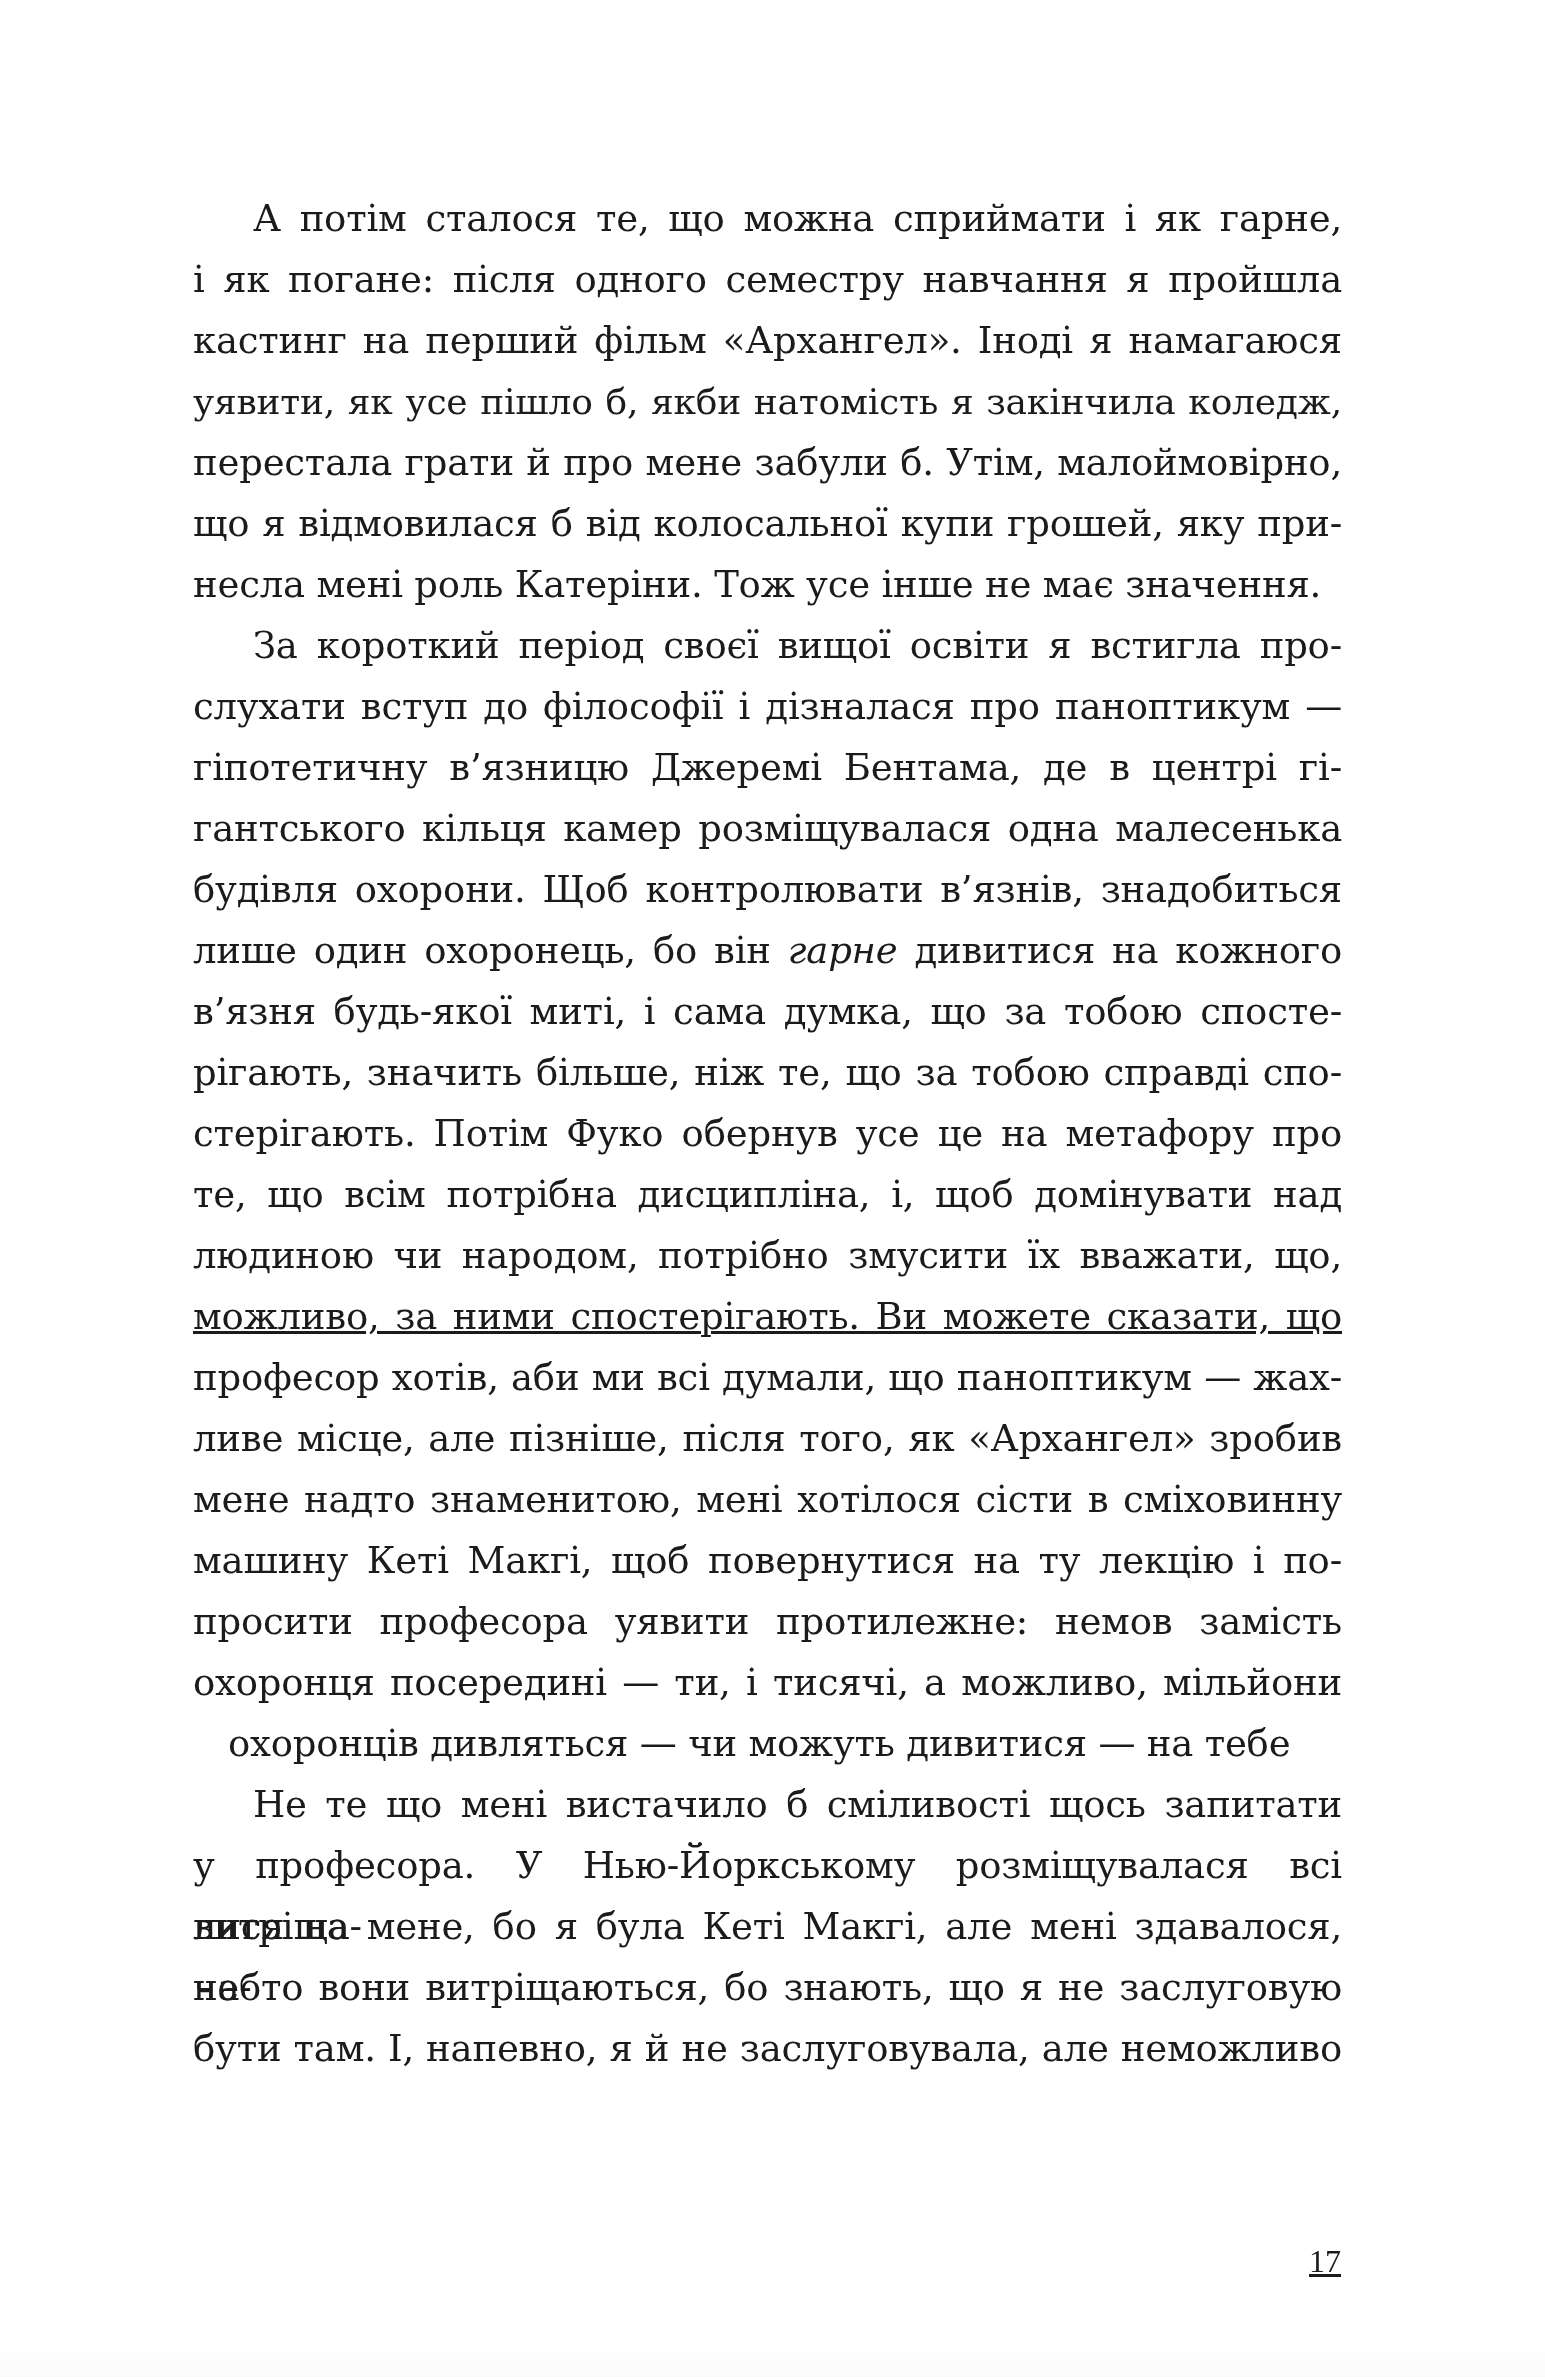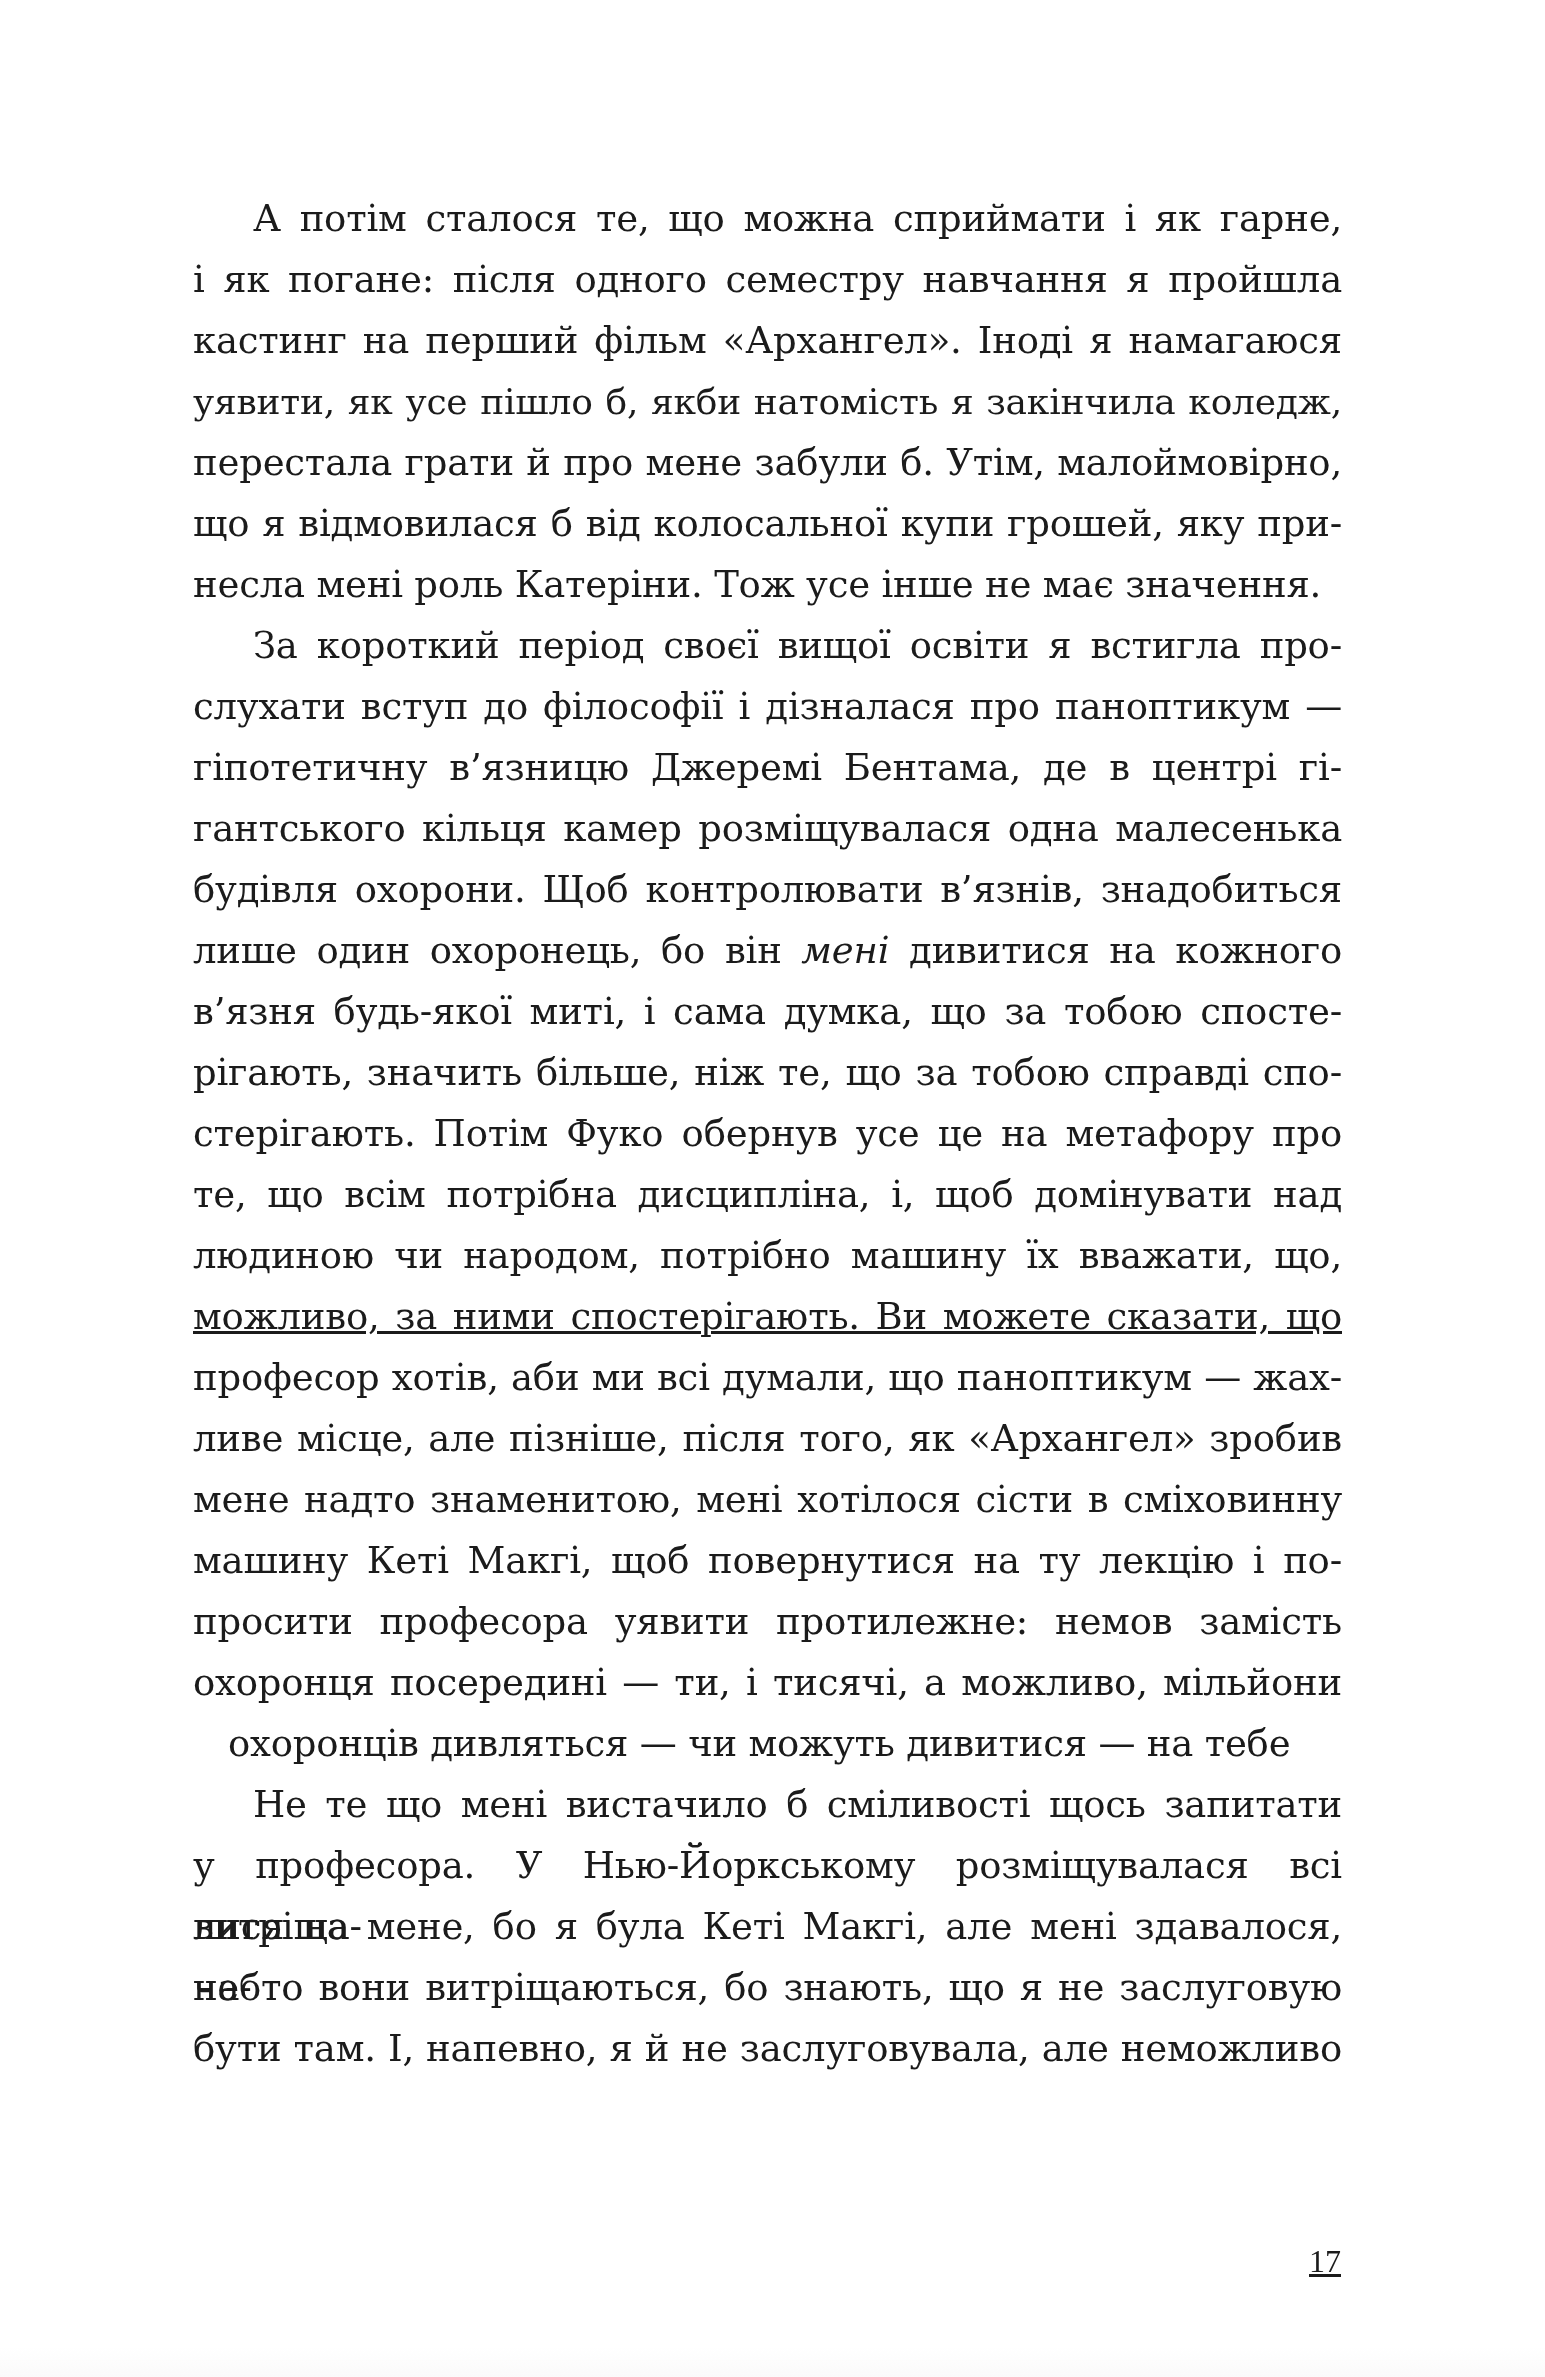--- a/index.html
+++ b/index.html
@@ -75,26 +75,26 @@
       <span class="line" style="white-space: normal; max-width: 1149px; box-sizing: border-box;">що я відмовилася б від колосальної купи грошей, яку при-</span>
       <span class="line last" style="white-space: normal; max-width: 1149px; box-sizing: border-box;">несла мені роль Катеріни. Тож усе інше не має значення.</span>
     </div>
 
     <div>
       <span class="line indent" style="white-space: normal; max-width: 1149px; box-sizing: border-box;">За короткий період своєї вищої освіти я встигла про-</span>
       <span class="line" style="white-space: normal; max-width: 1149px; box-sizing: border-box;">слухати вступ до філософії і дізналася про паноптикум —</span>
       <span class="line" style="white-space: normal; max-width: 1149px; box-sizing: border-box;">гіпотетичну в’язницю Джеремі Бентама, де в центрі гі-</span>
       <span class="line" style="white-space: normal; max-width: 1149px; box-sizing: border-box;">гантського кільця камер розміщувалася одна малесенька</span>
       <span class="line" style="white-space: normal; max-width: 1149px; box-sizing: border-box;">будівля охорони. Щоб контролювати в’язнів, знадобиться</span>
-      <span class="line" style="white-space: normal; max-width: 1149px; box-sizing: border-box;"><span>лише один охоронець, бо він </span><em>мені</em><span> дивитися на кожного</span></span>
+      <span class="line" style="white-space: normal; max-width: 1149px; box-sizing: border-box;"><span>лише один охоронець, бо він </span><em>гарне</em><span> дивитися на кожного</span></span>
       <span class="line" style="white-space: normal; max-width: 1149px; box-sizing: border-box;">в’язня будь-якої миті, і сама думка, що за тобою спосте-</span>
       <span class="line" style="white-space: normal; max-width: 1149px; box-sizing: border-box;">рігають, значить більше, ніж те, що за тобою справді спо-</span>
       <span class="line" style="white-space: normal; max-width: 1149px; box-sizing: border-box;">стерігають. Потім Фуко обернув усе це на метафору про</span>
       <span class="line" style="white-space: normal; max-width: 1149px; box-sizing: border-box;">те, що всім потрібна дисципліна, і, щоб домінувати над</span>
-      <span class="line" style="white-space: normal; max-width: 1149px; box-sizing: border-box;">людиною чи народом, потрібно машину їх вважати, що,</span>
+      <span class="line" style="white-space: normal; max-width: 1149px; box-sizing: border-box;">людиною чи народом, потрібно змусити їх вважати, що,</span>
       <span class="line" style="white-space: normal; max-width: 1149px; box-sizing: border-box; text-decoration: underline;">можливо, за ними спостерігають. Ви можете сказати, що</span>
       <span class="line" style="white-space: normal; max-width: 1149px; box-sizing: border-box;">професор хотів, аби ми всі думали, що паноптикум — жах-</span>
       <span class="line" style="white-space: normal; max-width: 1149px; box-sizing: border-box;">ливе місце, але пізніше, після того, як «Архангел» зробив</span>
       <span class="line" style="white-space: normal; max-width: 1149px; box-sizing: border-box;">мене надто знаменитою, мені хотілося сісти в сміховинну</span>
       <span class="line" style="white-space: normal; max-width: 1149px; box-sizing: border-box;">машину Кеті Макгі, щоб повернутися на ту лекцію і по-</span>
       <span class="line" style="white-space: normal; max-width: 1149px; box-sizing: border-box;">просити професора уявити протилежне: немов замість</span>
       <span class="line" style="white-space: normal; max-width: 1149px; box-sizing: border-box;">охоронця посередині — ти, і тисячі, а можливо, мільйони</span>
       <span class="line last" style="white-space: normal; max-width: 1149px; box-sizing: border-box; margin-left: 35px;">охоронців дивляться — чи можуть дивитися — на тебе</span>
     </div>
 

